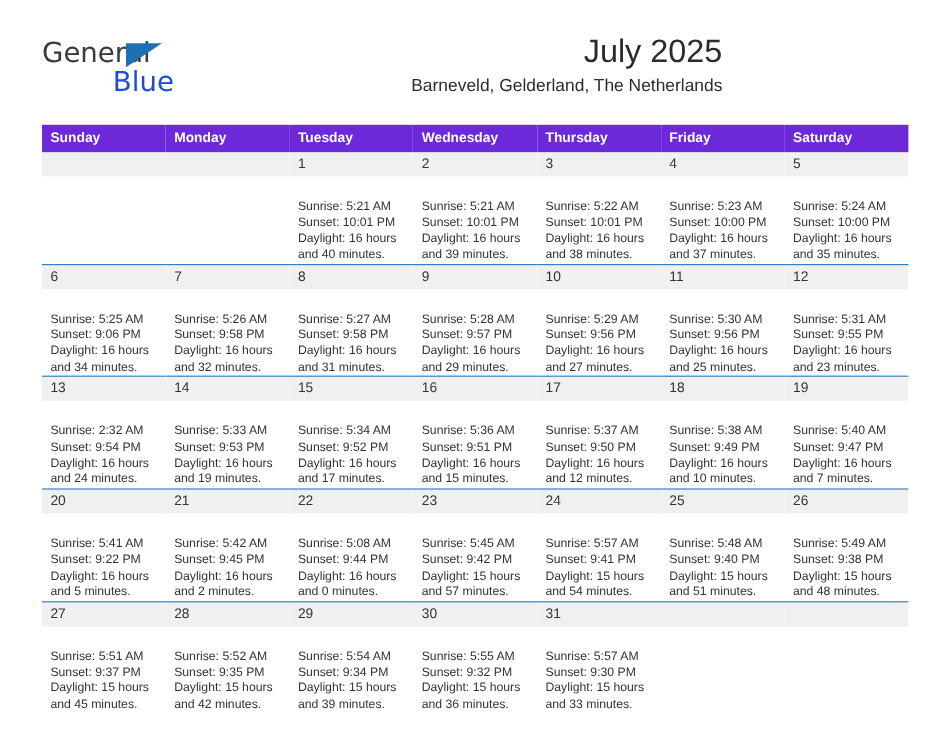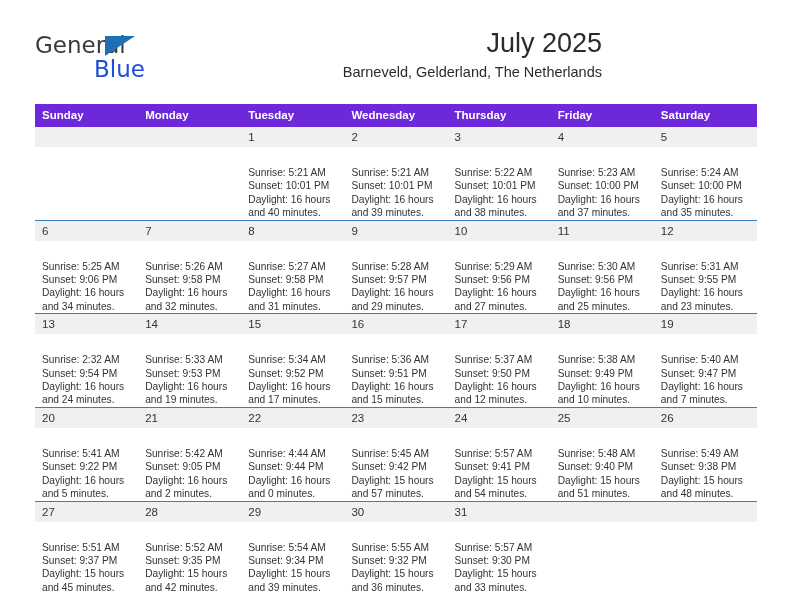--- a/index.html
+++ b/index.html
@@ -354,29 +354,29 @@
               <div>Sunrise: 5:41 AM</div>
               <div>Sunset: 9:22 PM</div>
               <div>Daylight: 16 hours</div>
               <div>and 5 minutes.</div>
             </div>
           </td>
           <td class="">
             <div class="daynum">21</div>
             <div class="cell-body">
               <div>Sunrise: 5:42 AM</div>
-              <div>Sunset: 9:05 PM</div>
+              <div>Sunset: 9:45 PM</div>
               <div>Daylight: 16 hours</div>
               <div>and 2 minutes.</div>
             </div>
           </td>
           <td class="">
             <div class="daynum">22</div>
             <div class="cell-body">
-              <div>Sunrise: 4:44 AM</div>
+              <div>Sunrise: 5:08 AM</div>
               <div>Sunset: 9:44 PM</div>
               <div>Daylight: 16 hours</div>
               <div>and 0 minutes.</div>
             </div>
           </td>
           <td class="">
             <div class="daynum">23</div>
             <div class="cell-body">
               <div>Sunrise: 5:45 AM</div>
               <div>Sunset: 9:42 PM</div>

